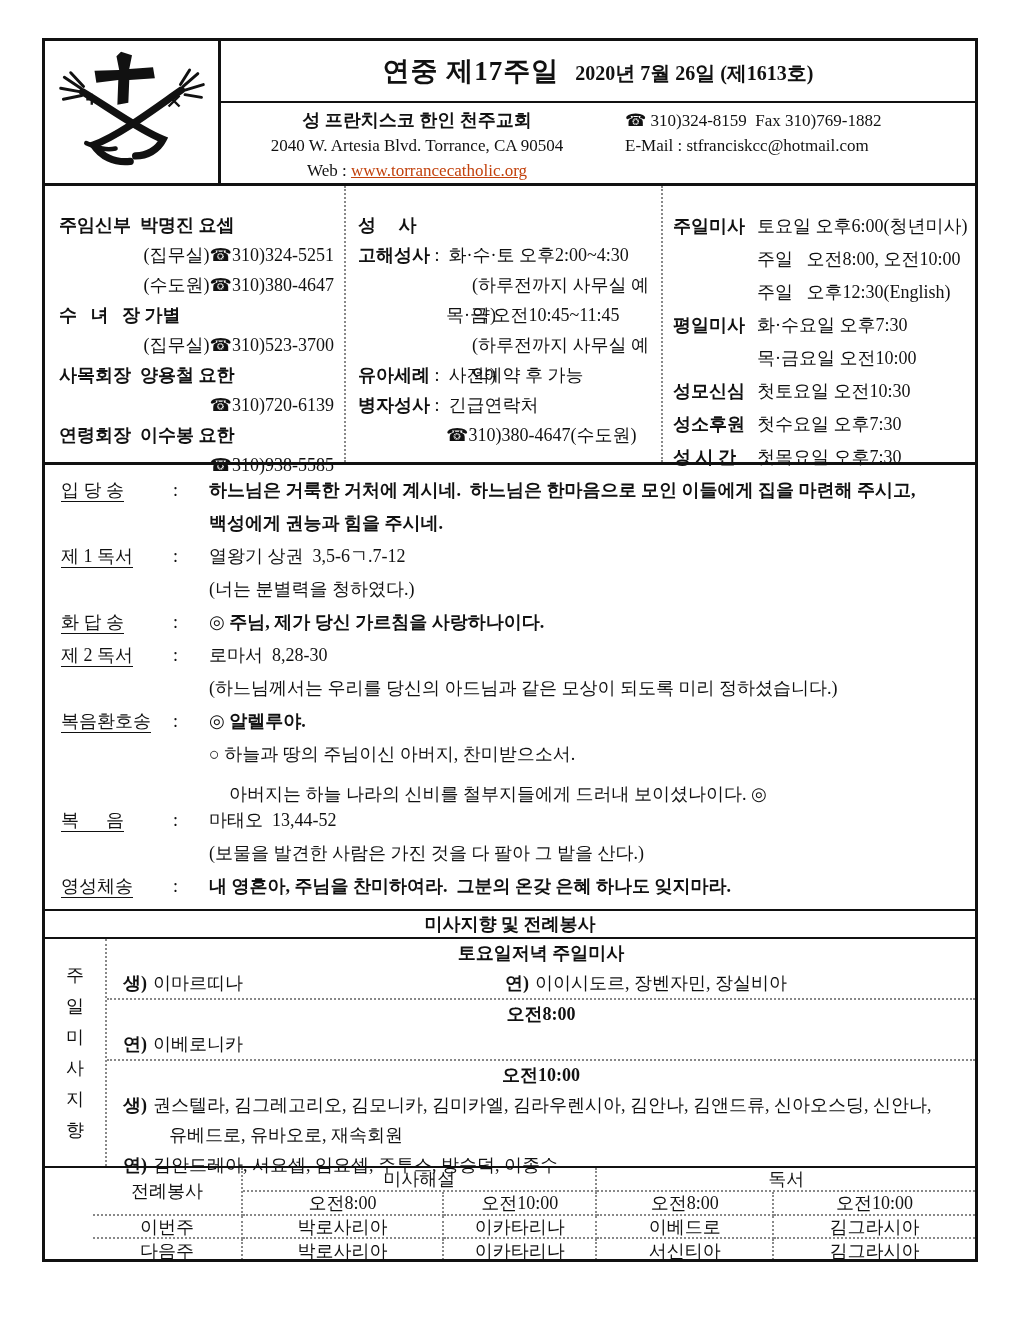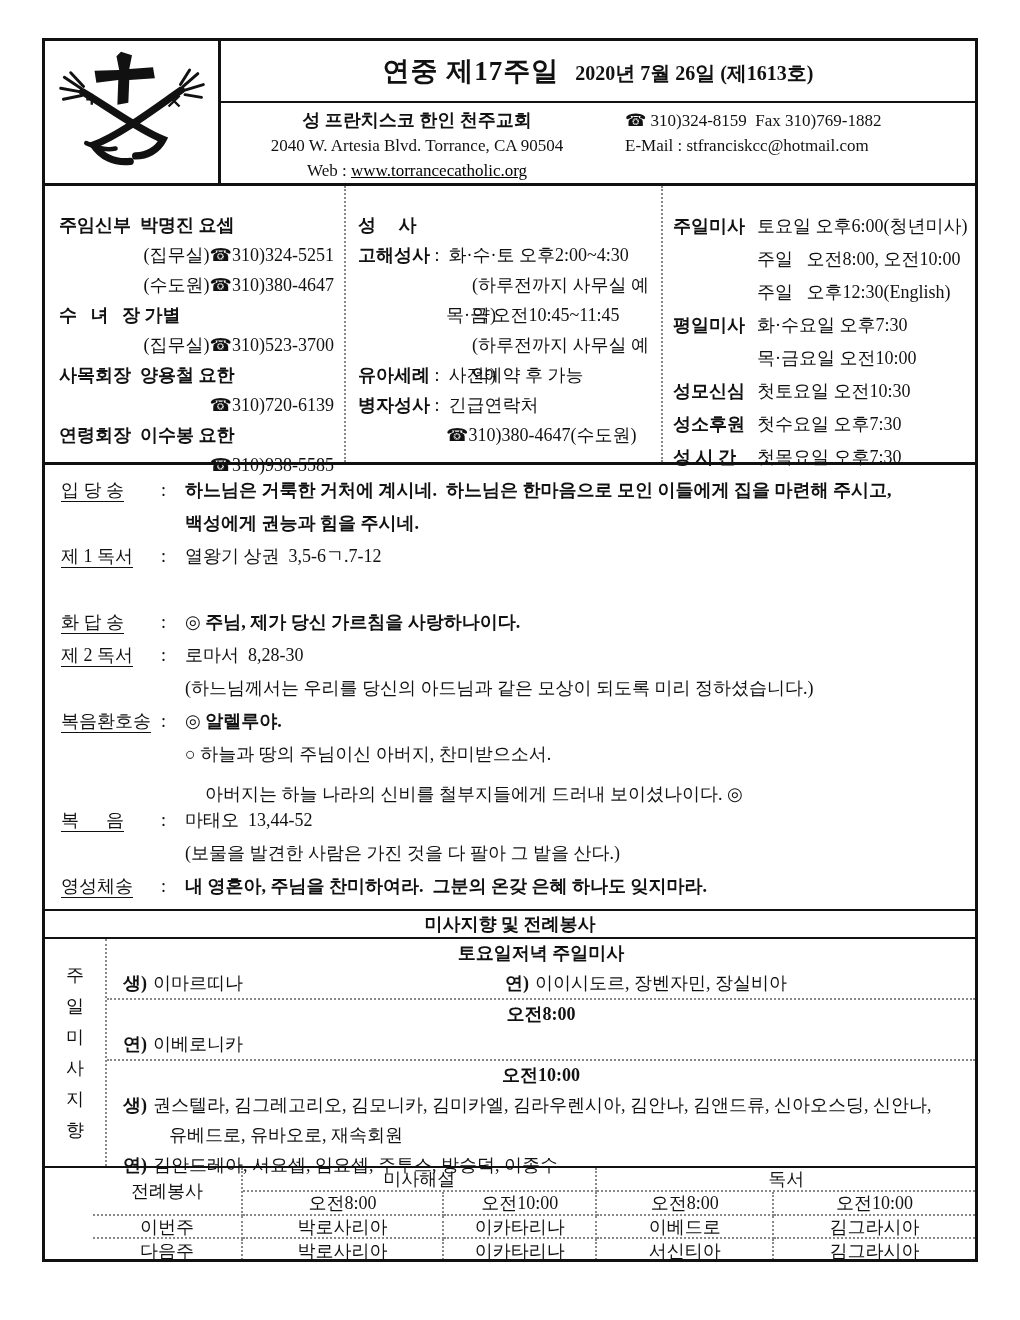--- a/index.html
+++ b/index.html
@@ -21,21 +21,21 @@
   .header { display:flex; height:145px; border-bottom:3px solid #111; }
   .logo-cell { width:176px; border-right:3px solid #111; display:flex; align-items:center; justify-content:center; }
   .logo-cell svg { width:150px; height:128px; }
   .header-right { flex:1; display:flex; flex-direction:column; }
   .title-row { height:64px; border-bottom:2px solid #111; display:flex; align-items:baseline; justify-content:center; gap:16px; padding-top:12px; }
   .doc-title { font-size:27px; font-weight:bold; letter-spacing:1px; }
   .doc-issue { font-size:20px; font-weight:bold; }
   .info-row { flex:1; display:flex; padding-top:5px; font-size:17px; }
   .info-left { width:52%; text-align:center; line-height:25px; }
   .church-kr { font-weight:bold; font-size:18px; }
-  .weblink { color:#000000; text-decoration:underline; }
+  .weblink { color:#c2410c; text-decoration:underline; }
   .info-right { flex:1; text-align:left; line-height:25px; padding-left:12px; }
 
   
   .staff { display:flex; height:279px; border-bottom:3px solid #111; font-size:18px; }
   .s-col { padding-top:24px; }
   .s-col1 { width:301px; border-right:2px dotted #888; }
   .s-col2 { width:317px; border-right:2px dotted #888; }
   .s-col3 { flex:1; }
   .s-col1 .line, .s-col2 .line { height:30px; line-height:30px; }
   .s-col3 .line { height:33px; line-height:33px; }
@@ -45,21 +45,21 @@
   .sac-row { padding-left:12px; }
   .sac-row .lbl { font-weight:bold; }
   .sac-cont { padding-left:100px; }
   .sac-paren { padding-left:126px; }
   .mass-row { display:flex; }
   .mass-lbl { width:94px; padding-left:10px; font-weight:bold; white-space:pre-wrap; }
   .mass-txt { white-space:pre-wrap; }
 
   
   .readings { border-bottom:2px solid #111; padding:9px 0 6px; font-size:18px; }
-  .r-row { display:flex; height:33px; line-height:33px; }
+  .r-row { display:flex; height:33px; line-height:33px;gap:12px; }
   .r-label { width:116px; padding-left:16px; white-space:pre-wrap; text-decoration:underline; text-underline-offset:5px; }
   .r-spacer { width:116px; }
   .r-colon { width:24px; text-align:left; }
   .r-text { flex:1; white-space:pre-wrap; }
   .r-ind { padding-left:20px;margin-top:7px; }
 
   
   .section-bar { height:28px; line-height:26px; border-bottom:2px solid #111; text-align:center; font-weight:bold; font-size:18px; }
 
   
@@ -220,20 +220,21 @@
         <span class="r-text bold">백성에게 권능과 힘을 주시네.</span>
       </div>
     <div class="r-row">
         <span class="r-label">제 1 독서</span>
         <span class="r-colon">:</span>
         <span class="r-text">열왕기 상권  3,5-6ㄱ.7-12</span>
       </div>
     <div class="r-row">
         <span class="r-spacer"></span>
         <span class="r-colon"></span>
+        <span class="r-text">(너는 분별력을 청하였다.)</span>
       </div>
     <div class="r-row">
         <span class="r-label">화 답 송</span>
         <span class="r-colon">:</span>
         <span class="r-text bold">◎ 주님, 제가 당신 가르침을 사랑하나이다.</span>
       </div>
     <div class="r-row">
         <span class="r-label">제 2 독서</span>
         <span class="r-colon">:</span>
         <span class="r-text">로마서  8,28-30</span>

